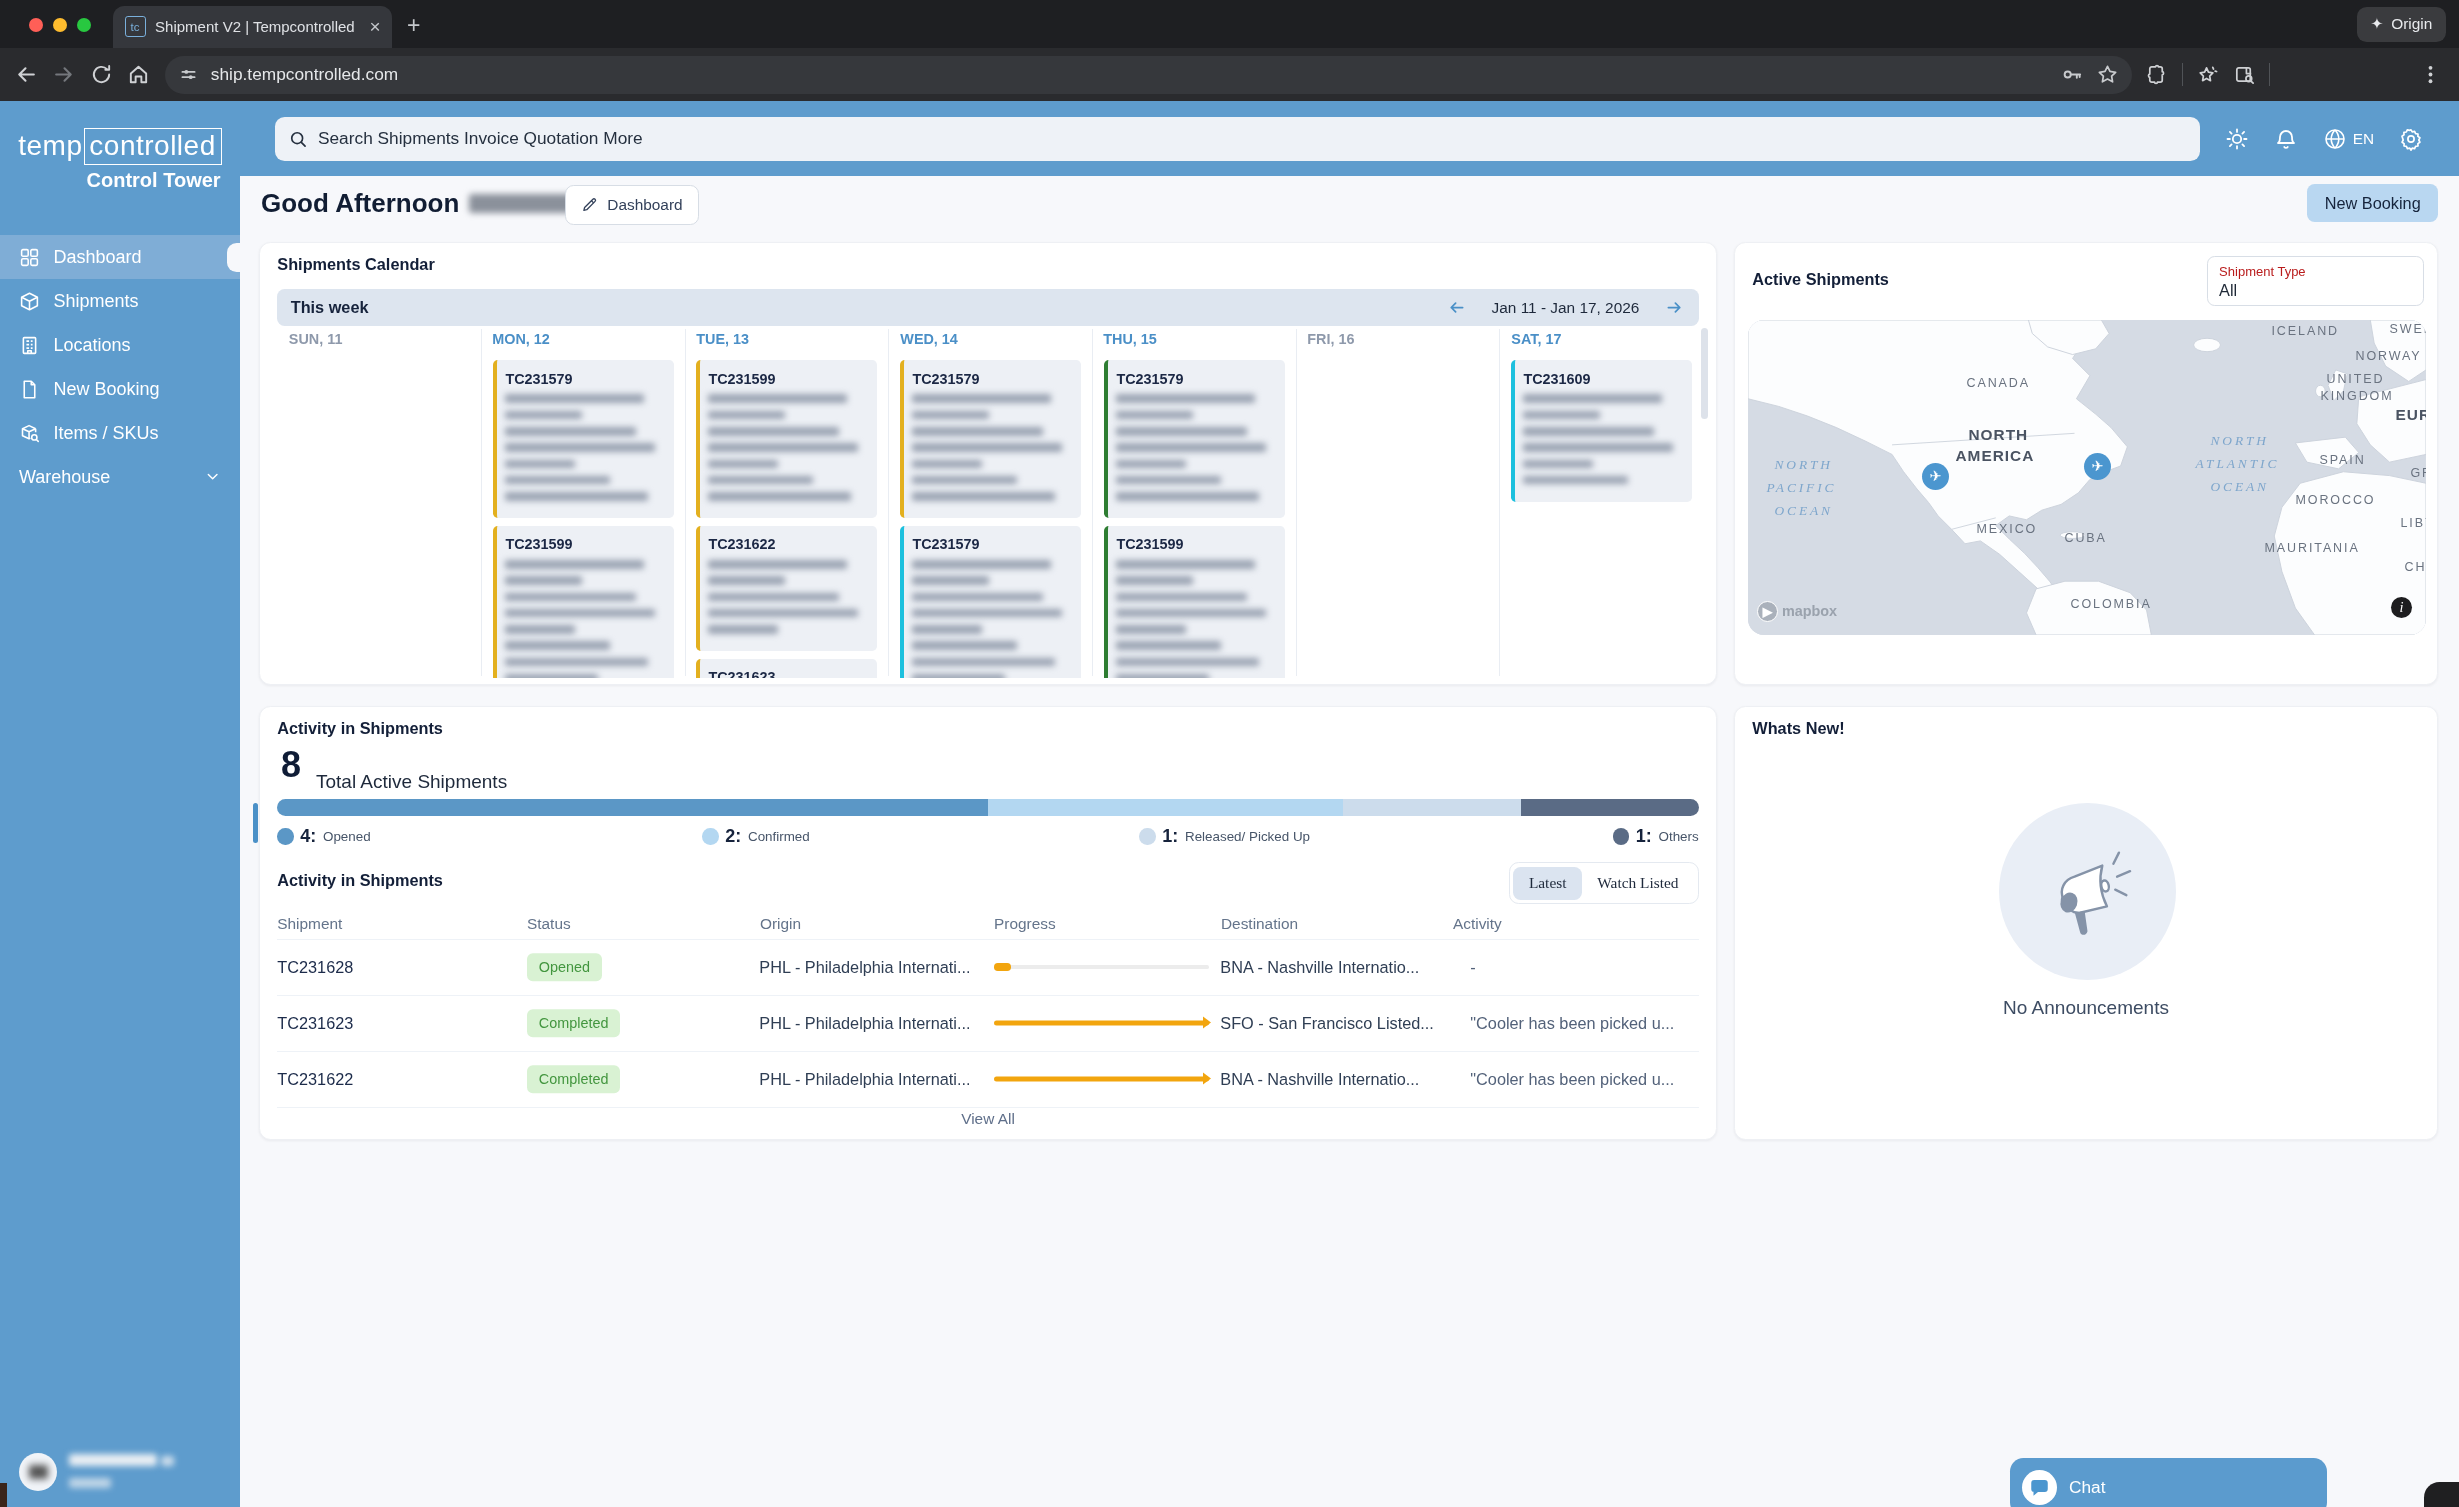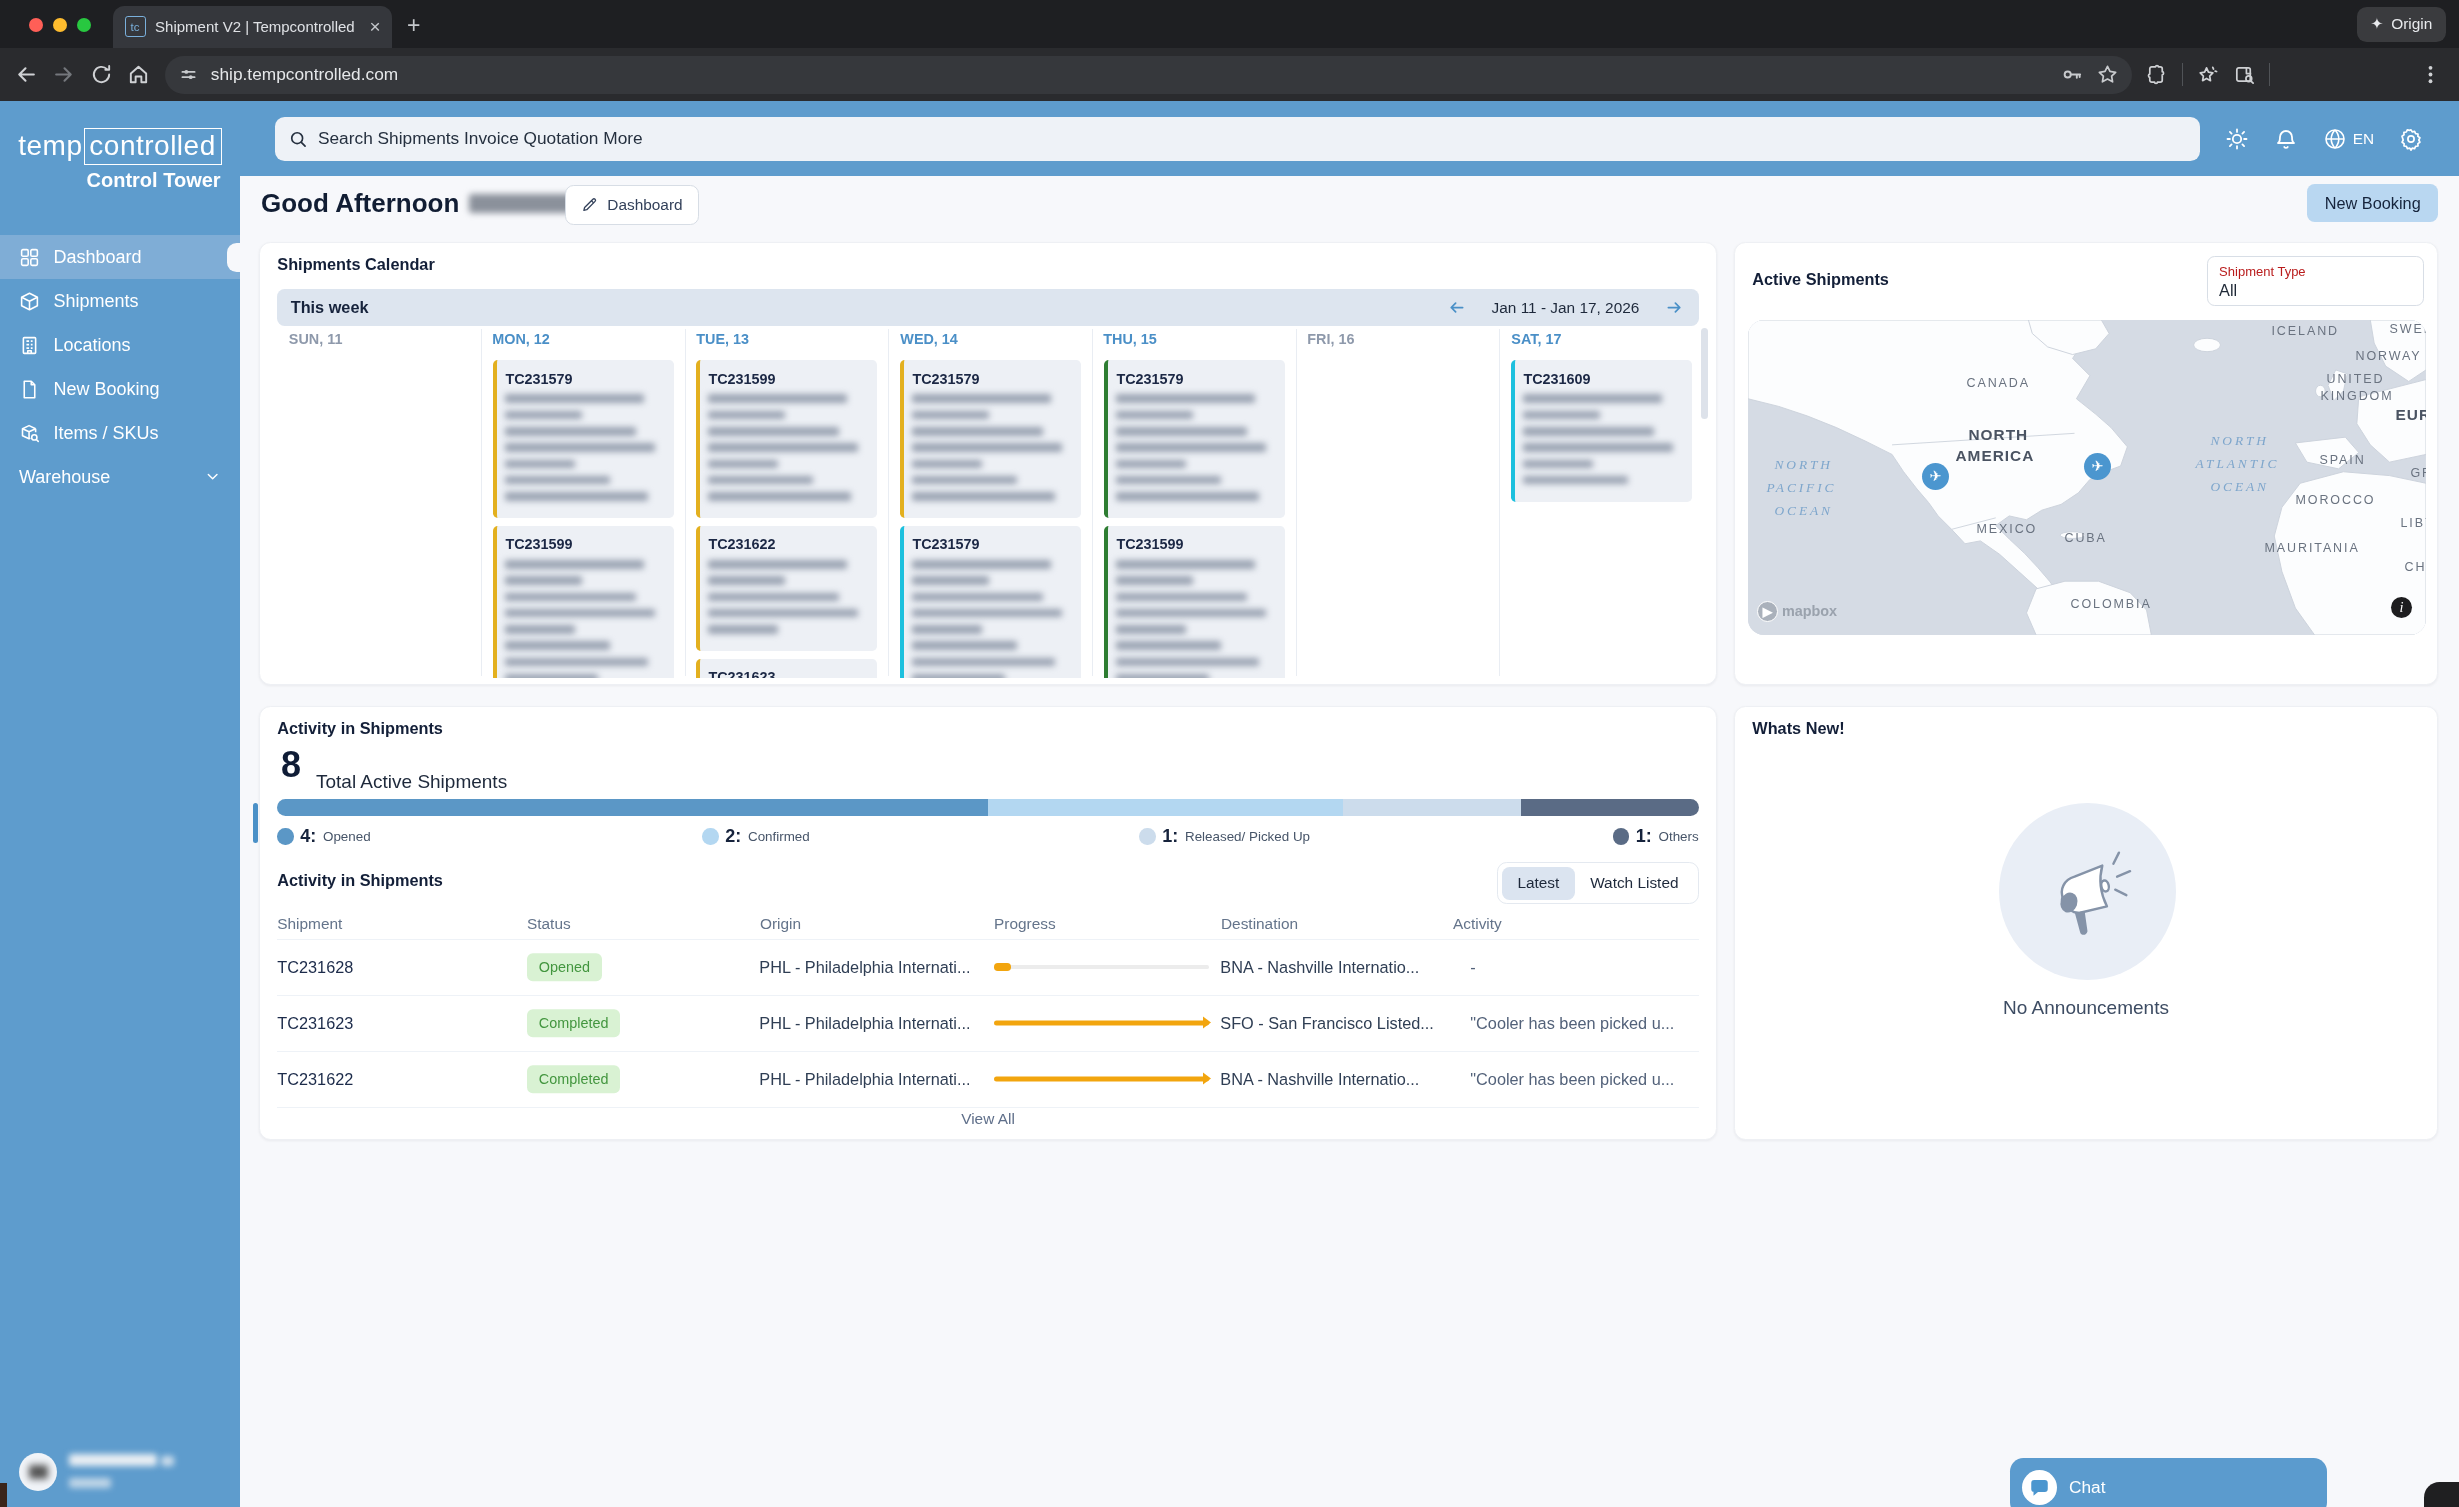--- a/index.html
+++ b/index.html
@@ -68,21 +68,21 @@
   .bignum{position:absolute;left:21px;top:37px;font-size:36px;font-weight:bold;color:#0f1c36;}
   .biglab{position:absolute;left:56px;top:64px;font-size:19px;color:#1e293b;}
   .stackbar{position:absolute;left:17.3px;right:17.3px;top:92px;height:17.3px;border-radius:8.6px;overflow:hidden;display:flex;}
   .seg{height:100%;}
   .legend{position:absolute;left:17.3px;right:17.3px;top:119px;height:23px;font-size:13.4px;color:#475569;}
   .litem{position:absolute;display:flex;align-items:center;gap:6.7px;}
   .dot{width:16.3px;height:16.3px;border-radius:50%;flex:0 0 auto;}
   .lcount{font-size:18px;font-weight:bold;color:#16233c;}
   .listhead{position:absolute;left:17.3px;top:164px;font-size:16.3px;font-weight:bold;color:#131f38;}
   .tabsbox{position:absolute;right:17.3px;top:155px;height:42px;background:#fff;border:1px solid #e4e9f0;border-radius:9.6px;display:flex;align-items:center;padding:3.8px;box-sizing:border-box;}
-  .tabbtn{height:33px;display:flex;align-items:center;padding:0 15.4px;border-radius:7.7px;font-size:15.4px;color:#1e293b;}
+  .tabbtn{height:33px;display:flex;align-items:center;padding:0 15.4px;border-radius:7.7px;font-size:15.4px;color:#1e293b;font-family:Liberation Serif, serif;}
   .tabbtn.on{background:#dbe4f0;}
   .th{position:absolute;font-size:15.4px;color:#64748b;}
   .trow{position:absolute;left:17.3px;right:17.3px;height:56px;border-bottom:1px solid #eef2f7;}
   .tc{position:absolute;top:50%;transform:translateY(-50%);font-size:16.3px;color:#2f3e54;white-space:nowrap;}
   .tc.id{color:#1c2b4a;font-weight:500;}
   .badge{display:inline-block;background:#d9f2d3;color:#43963f;font-size:14.4px;border-radius:5.8px;padding:5.8px 11.5px;}
   .ptrack{position:absolute;left:717px;top:50%;transform:translateY(-50%);width:215px;height:3.8px;background:#ececec;border-radius:1.9px;}
   .pdot{position:absolute;left:0;top:-1.9px;width:16.3px;height:7.7px;border-radius:3.8px;background:#f2a50e;}
   .pfull{position:absolute;left:717px;top:50%;transform:translateY(-50%);width:215px;height:4.8px;background:#f2a50e;border-radius:2.9px;}
   .pfull:after{content:"";position:absolute;right:-1.9px;top:-4.3px;border-left:8.6px solid #f2a50e;border-top:6.7px solid transparent;border-bottom:6.7px solid transparent;}

